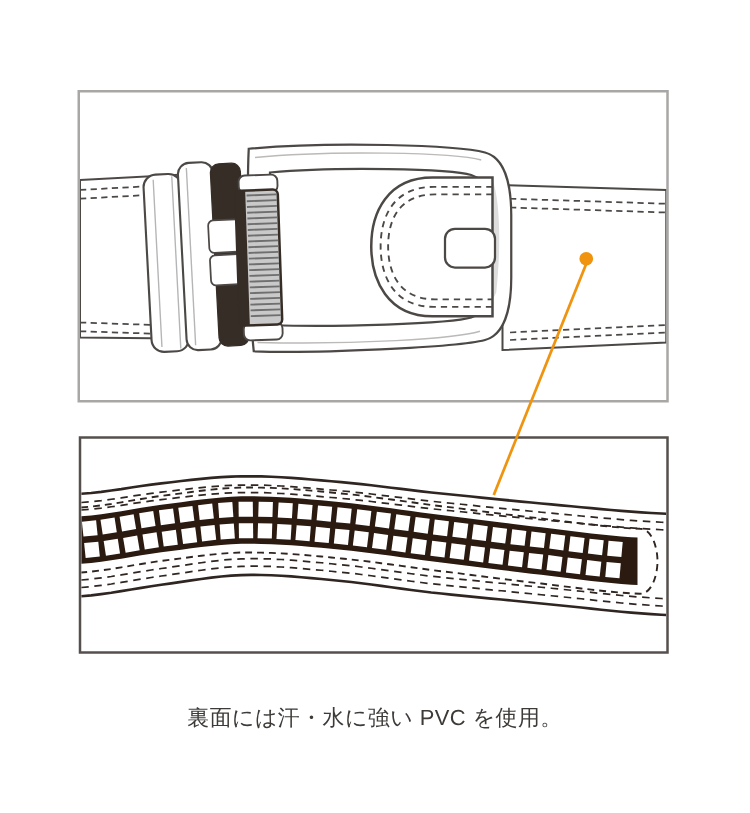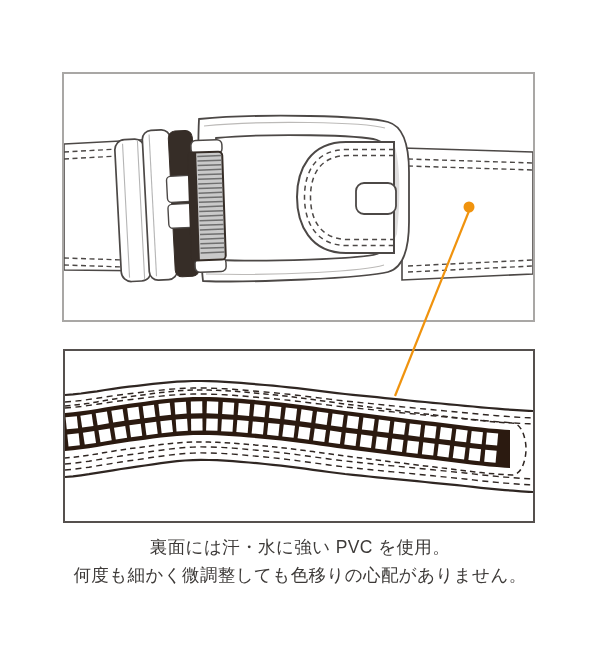--- a/index.html
+++ b/index.html
@@ -19,21 +19,21 @@
   .page{
     position:relative;width:600px;height:650px;background:#fff;overflow:hidden;
     font-family:"Liberation Sans", sans-serif;
   }
   .panel{position:absolute;background:#fff;box-sizing:content-box;}
   #panel-front{left:62px;top:72px;width:469px;height:246px;border:2px solid var(--border-front);}
   #panel-back{left:63px;top:349px;width:468px;height:170px;border:2px solid var(--border-back);}
   .panel svg{display:block;width:100%;height:100%;}
   #callout-overlay{position:absolute;left:0;top:0;width:600px;height:650px;pointer-events:none;}
   .caption{
-    position:absolute;left:0;top:533px;width:600px;text-align:center;
+    position:absolute;left:0;top:560px;width:600px;text-align:center;
     color:var(--text);font-size:17.5px;line-height:28px;letter-spacing:0.4px;
   }
   .caption div{white-space:nowrap;}
 </style>
 </head>
 <body>
 
 <div class="page">
 
   <div class="panel" id="panel-front">
@@ -218,16 +218,15 @@
       </svg>
   </div>
 
   <svg id="callout-overlay">
     <line x1="469" y1="211" x2="395" y2="396" style="stroke:var(--accent)" stroke-width="2.2"></line>
     <circle cx="469" cy="207" r="5.5" style="fill:var(--accent)"></circle>
   </svg>
 
   <div class="caption">
     <div>裏面には汗・水に強い PVC を使用。</div>
-    <div>何度も細かく微調整しても色移りの心配がありません。</div>
   </div>
 
 </div>
 
 </body></html>

